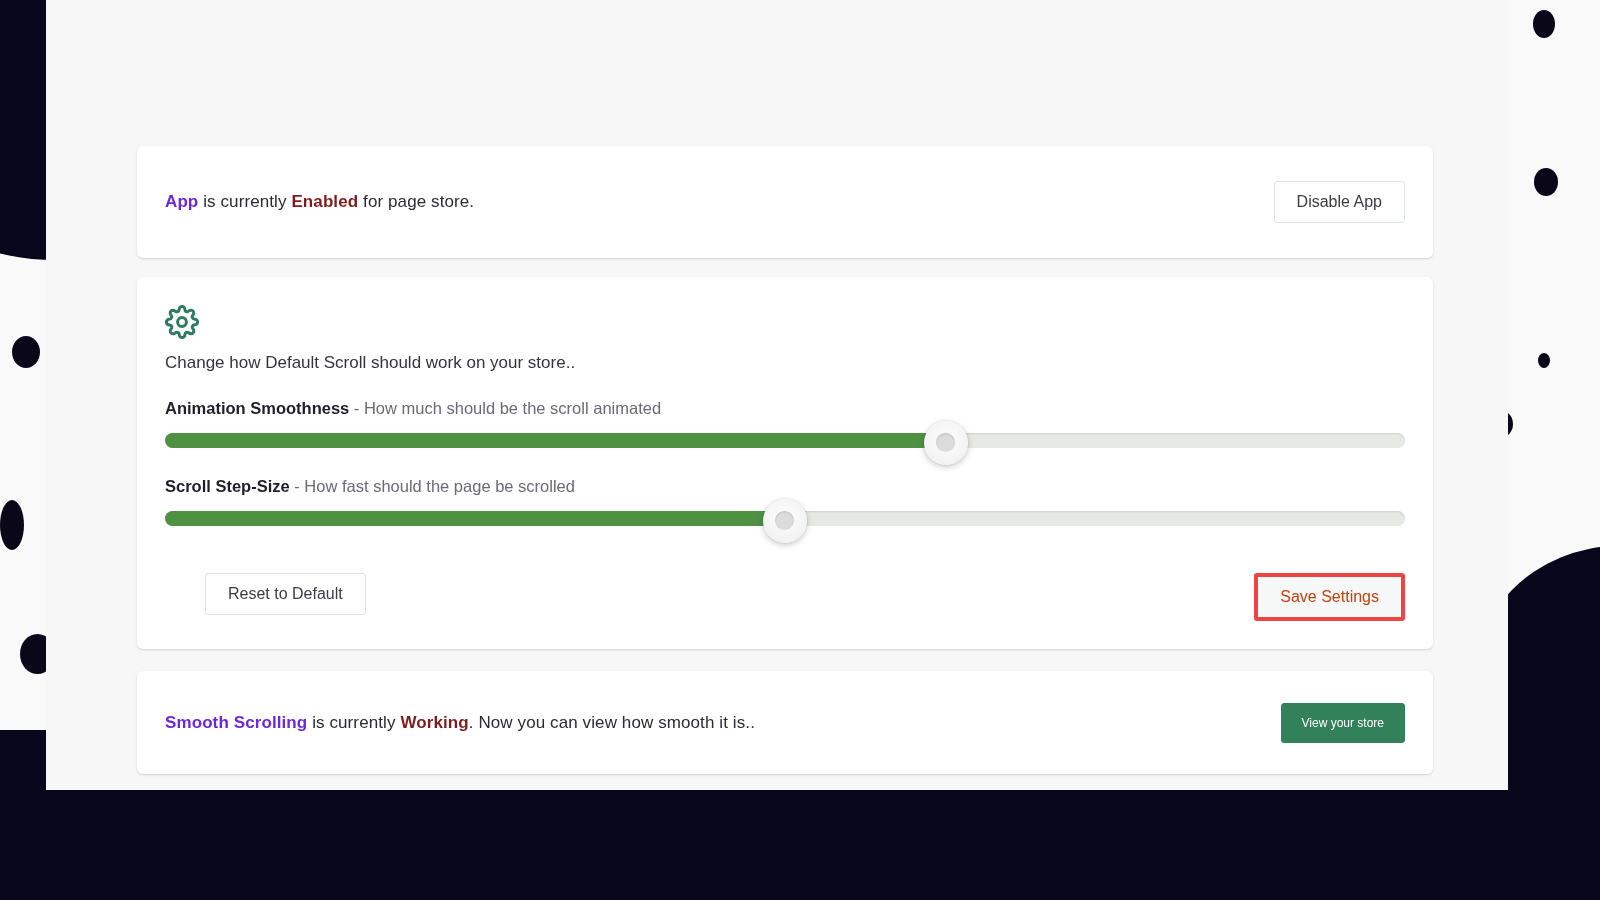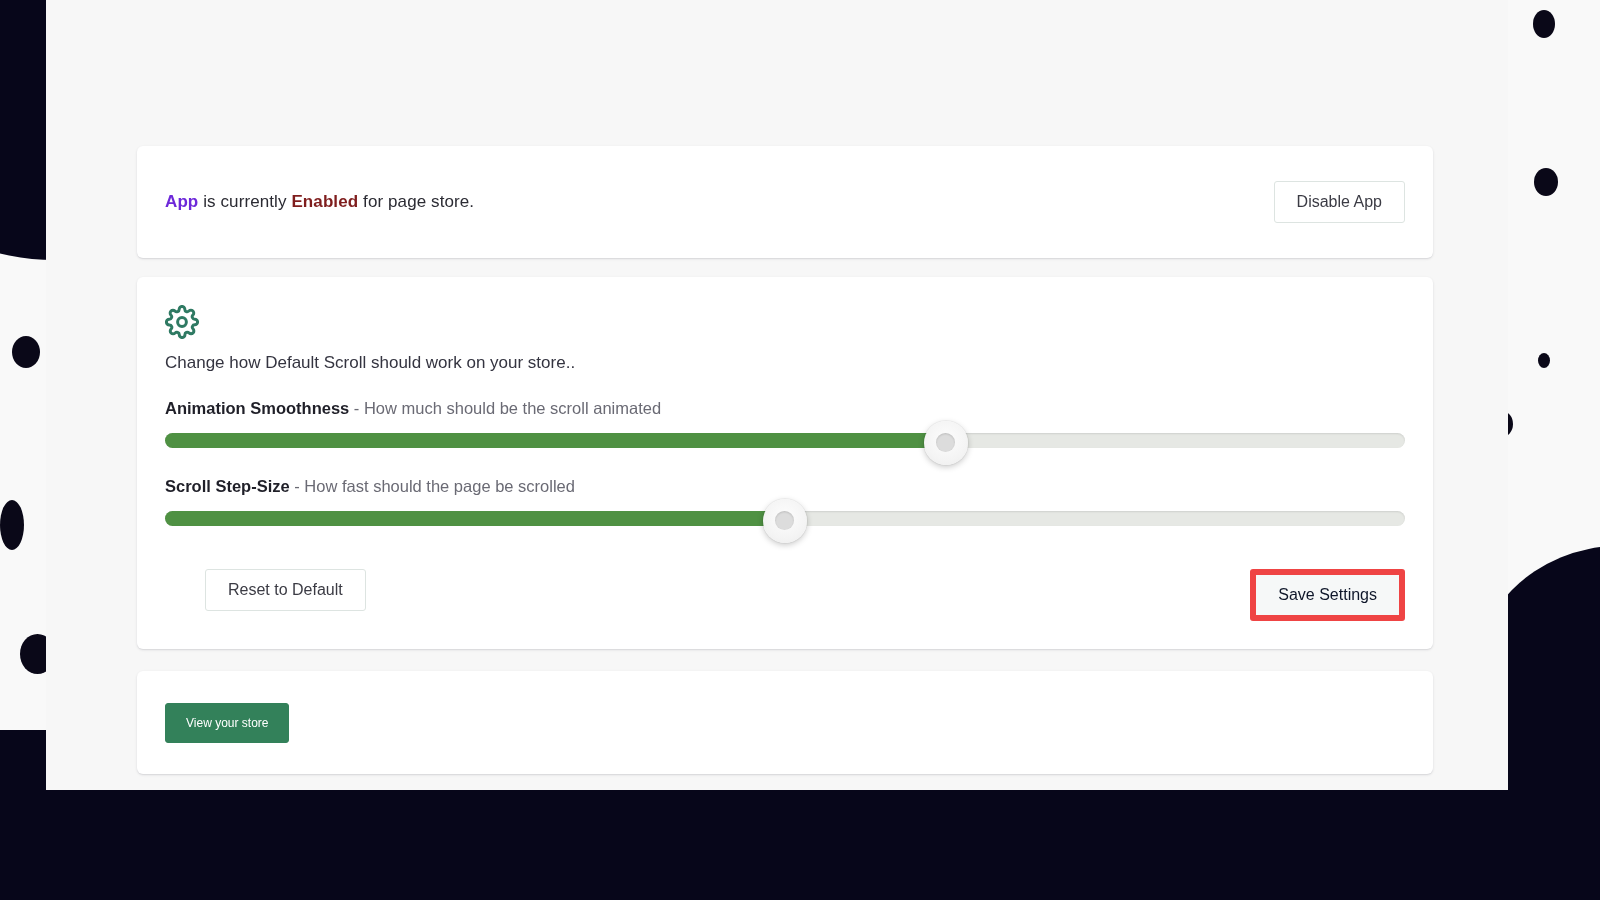--- a/index.html
+++ b/index.html
@@ -90,22 +90,22 @@
     background: #ffffff;
     border: 1px solid #dfe5e2;
     color: #3b3b44;
     padding: 12px 22px;
     line-height: 1;
     white-space: nowrap;
   }
   .btn-outline { border: 1px solid #dde4e1; }
   .btn-disabled {
     background: #f6f8f8;
-    border: 6px solid #ef4444;
-    color: #0f172a;
+    border: 4px solid #ef4444;
+    color: #c2410c;
     cursor: default;
   }
   .btn-primary {
     background: #33815a;
     border: 1px solid #33815a;
     color: #ffffff;
     padding: 13px 20px;
     font-size: 12px;
   }
 
@@ -277,18 +277,21 @@
       </div>
 
       <div class="settings-actions">
         <button class="btn btn-outline">Reset to Default</button>
         <button class="btn btn-disabled">Save Settings</button>
       </div>
     </div>
 
     <div class="card" id="card-scrolling">
       <div class="card-row">
+        <div class="status-text">
+          <b>Smooth Scrolling</b><span> is currently </span><span class="status-ok">Working</span><span>. Now you can view how smooth it is..</span>
+        </div>
         <button class="btn btn-primary">View your store</button>
       </div>
     </div>
 
   </div>
 </div>
 
 </body></html>

